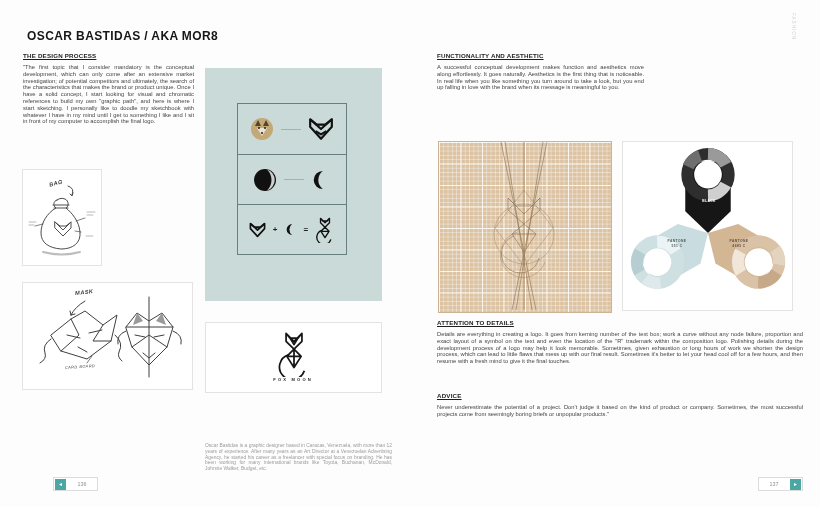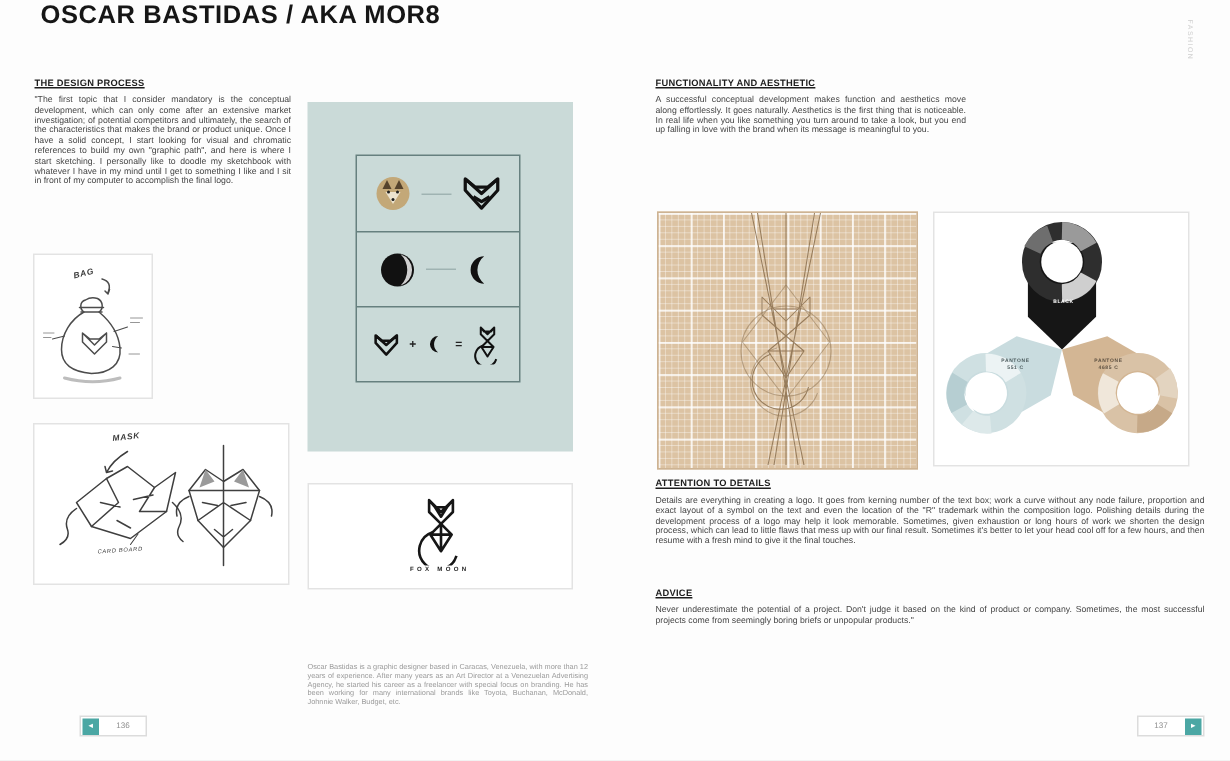--- a/index.html
+++ b/index.html
@@ -1,20 +1,20 @@
 <!DOCTYPE html>
 <html><head>
 <meta charset="utf-8">
 <style>
   html,body{margin:0;padding:0;background:#e9e9e9;}
   #page{position:relative;width:820px;height:507px;background:#fdfdfd;overflow:hidden;
         font-family:"Liberation Sans",sans-serif;color:#333;}
   .abs{position:absolute;}
   
-  .book-title{left:27px;top:0;font-size:17px;font-weight:bold;color:#161616;letter-spacing:.4px;}
+  .book-title{left:27px;top:29px;font-size:12px;font-weight:bold;color:#161616;letter-spacing:.4px;}
   .sec{position:absolute;}
   .sec h3{margin:0;font-size:6.2px;font-weight:bold;color:#1d1d1d;text-decoration:underline;letter-spacing:.2px;}
   .sec p{margin:5px 0 0 0;font-size:5.8px;line-height:6.8px;text-align:justify;color:#454545;}
   .caption{left:205px;top:443px;width:187px;font-size:4.9px;line-height:5.8px;color:#9b9b9b;text-align:justify;}
   .edge-label{right:24px;top:13px;writing-mode:vertical-rl;font-size:4.6px;letter-spacing:1px;color:#cfcfcf;}
   
   .panel{position:absolute;background:#fff;border:1px solid #e3e3e3;box-sizing:border-box;}
   .sketch-label{position:absolute;font-size:5.6px;font-style:italic;font-weight:bold;color:#3c3c3c;letter-spacing:.5px;}
   .sketch-label.small{font-size:3.8px;font-weight:normal;}
   

